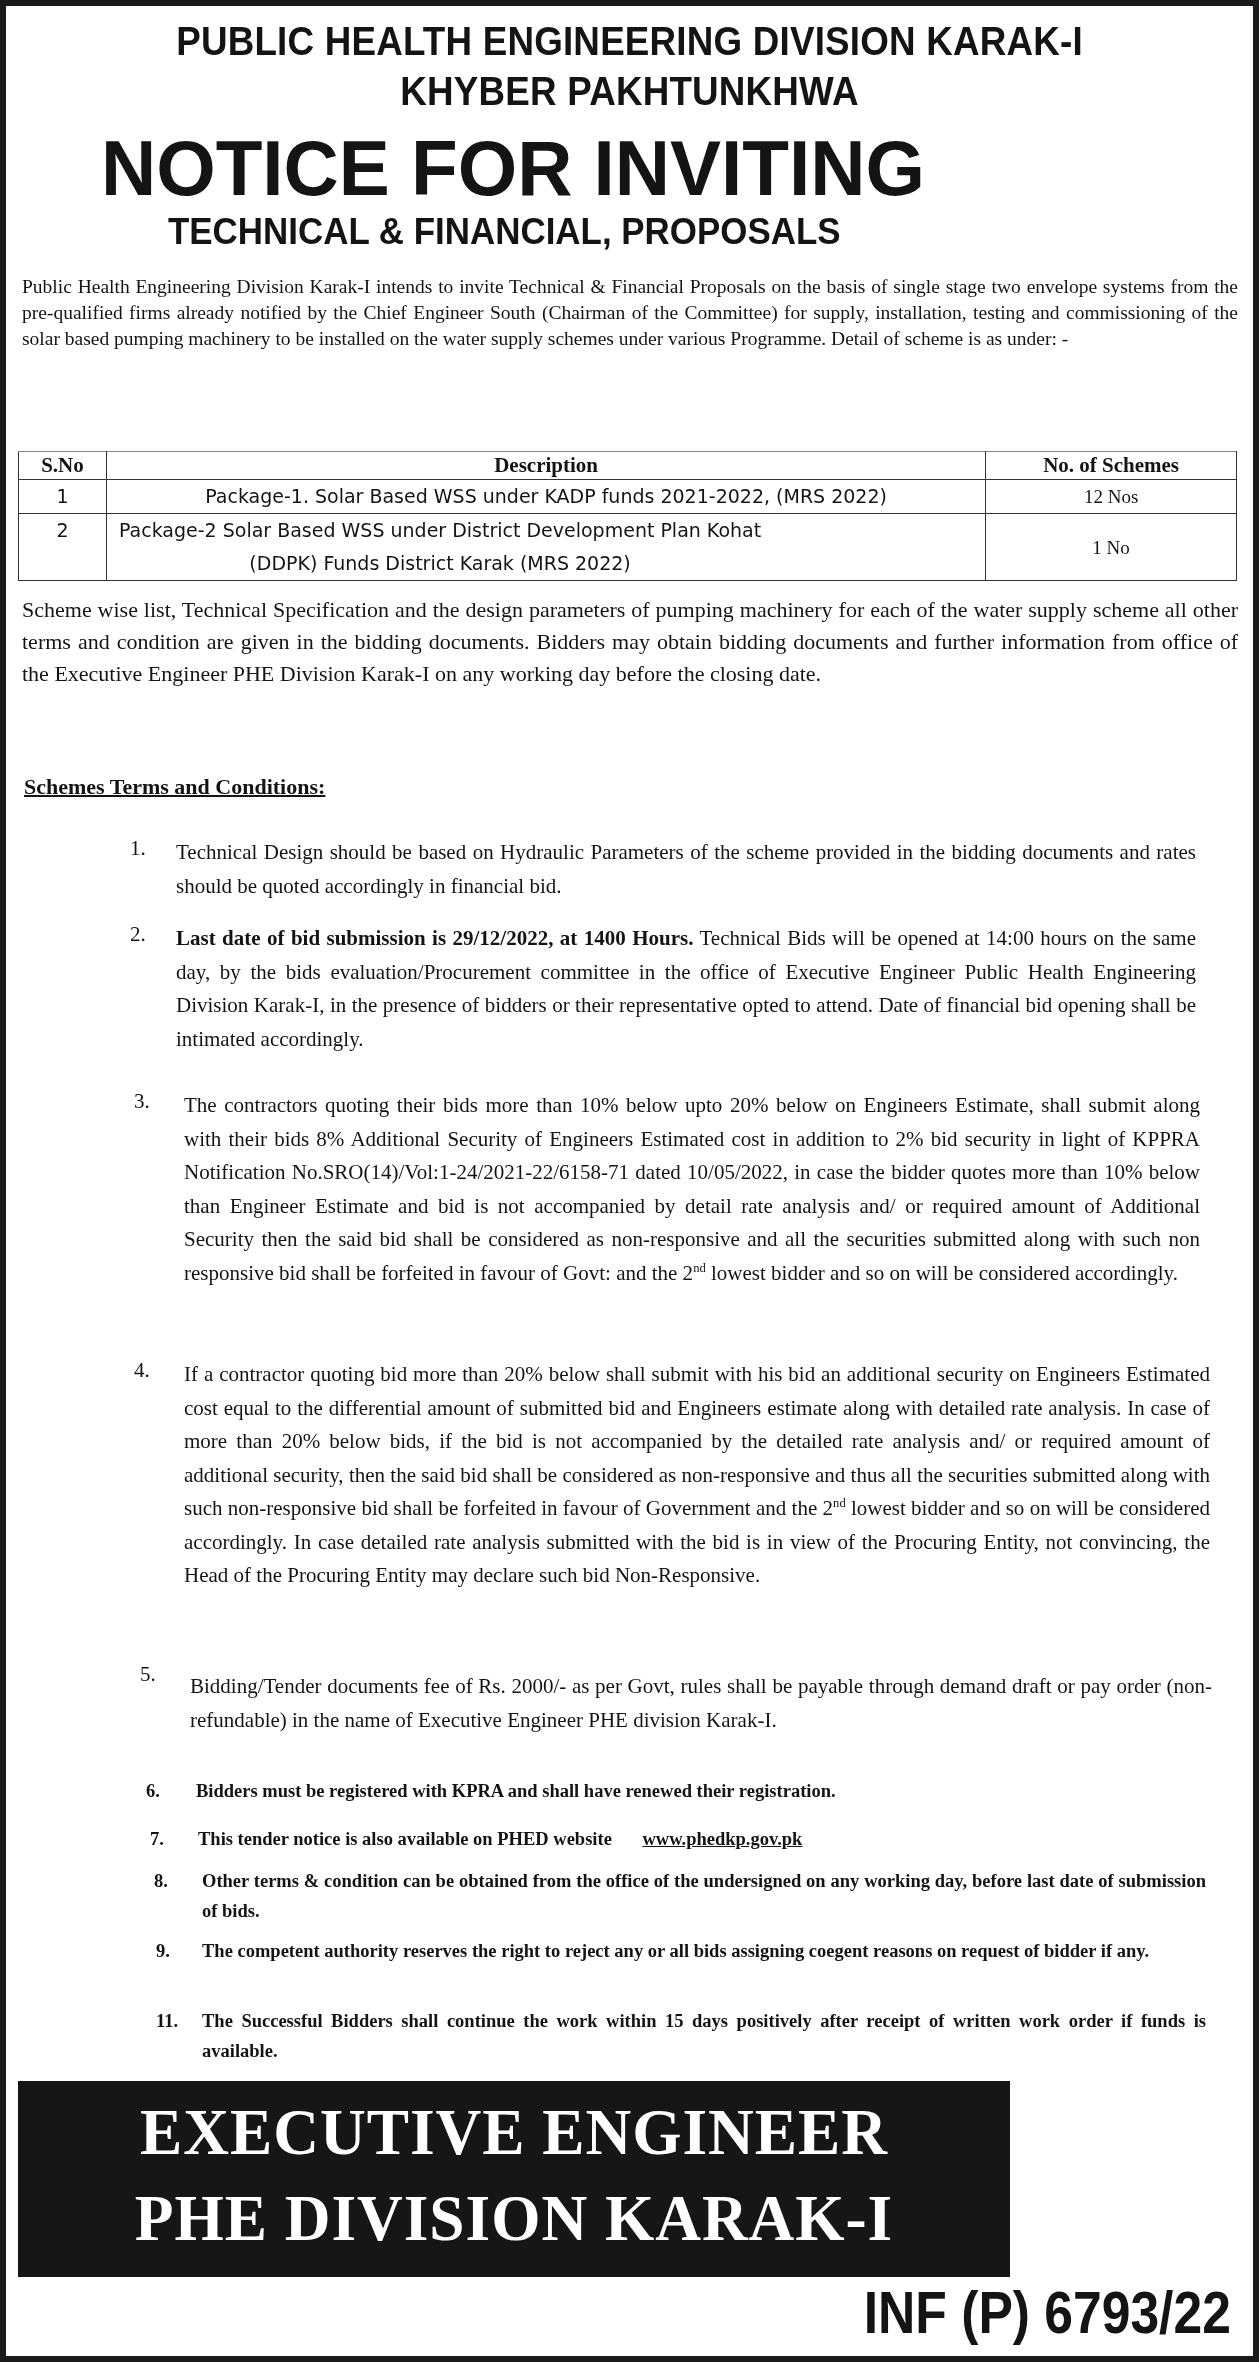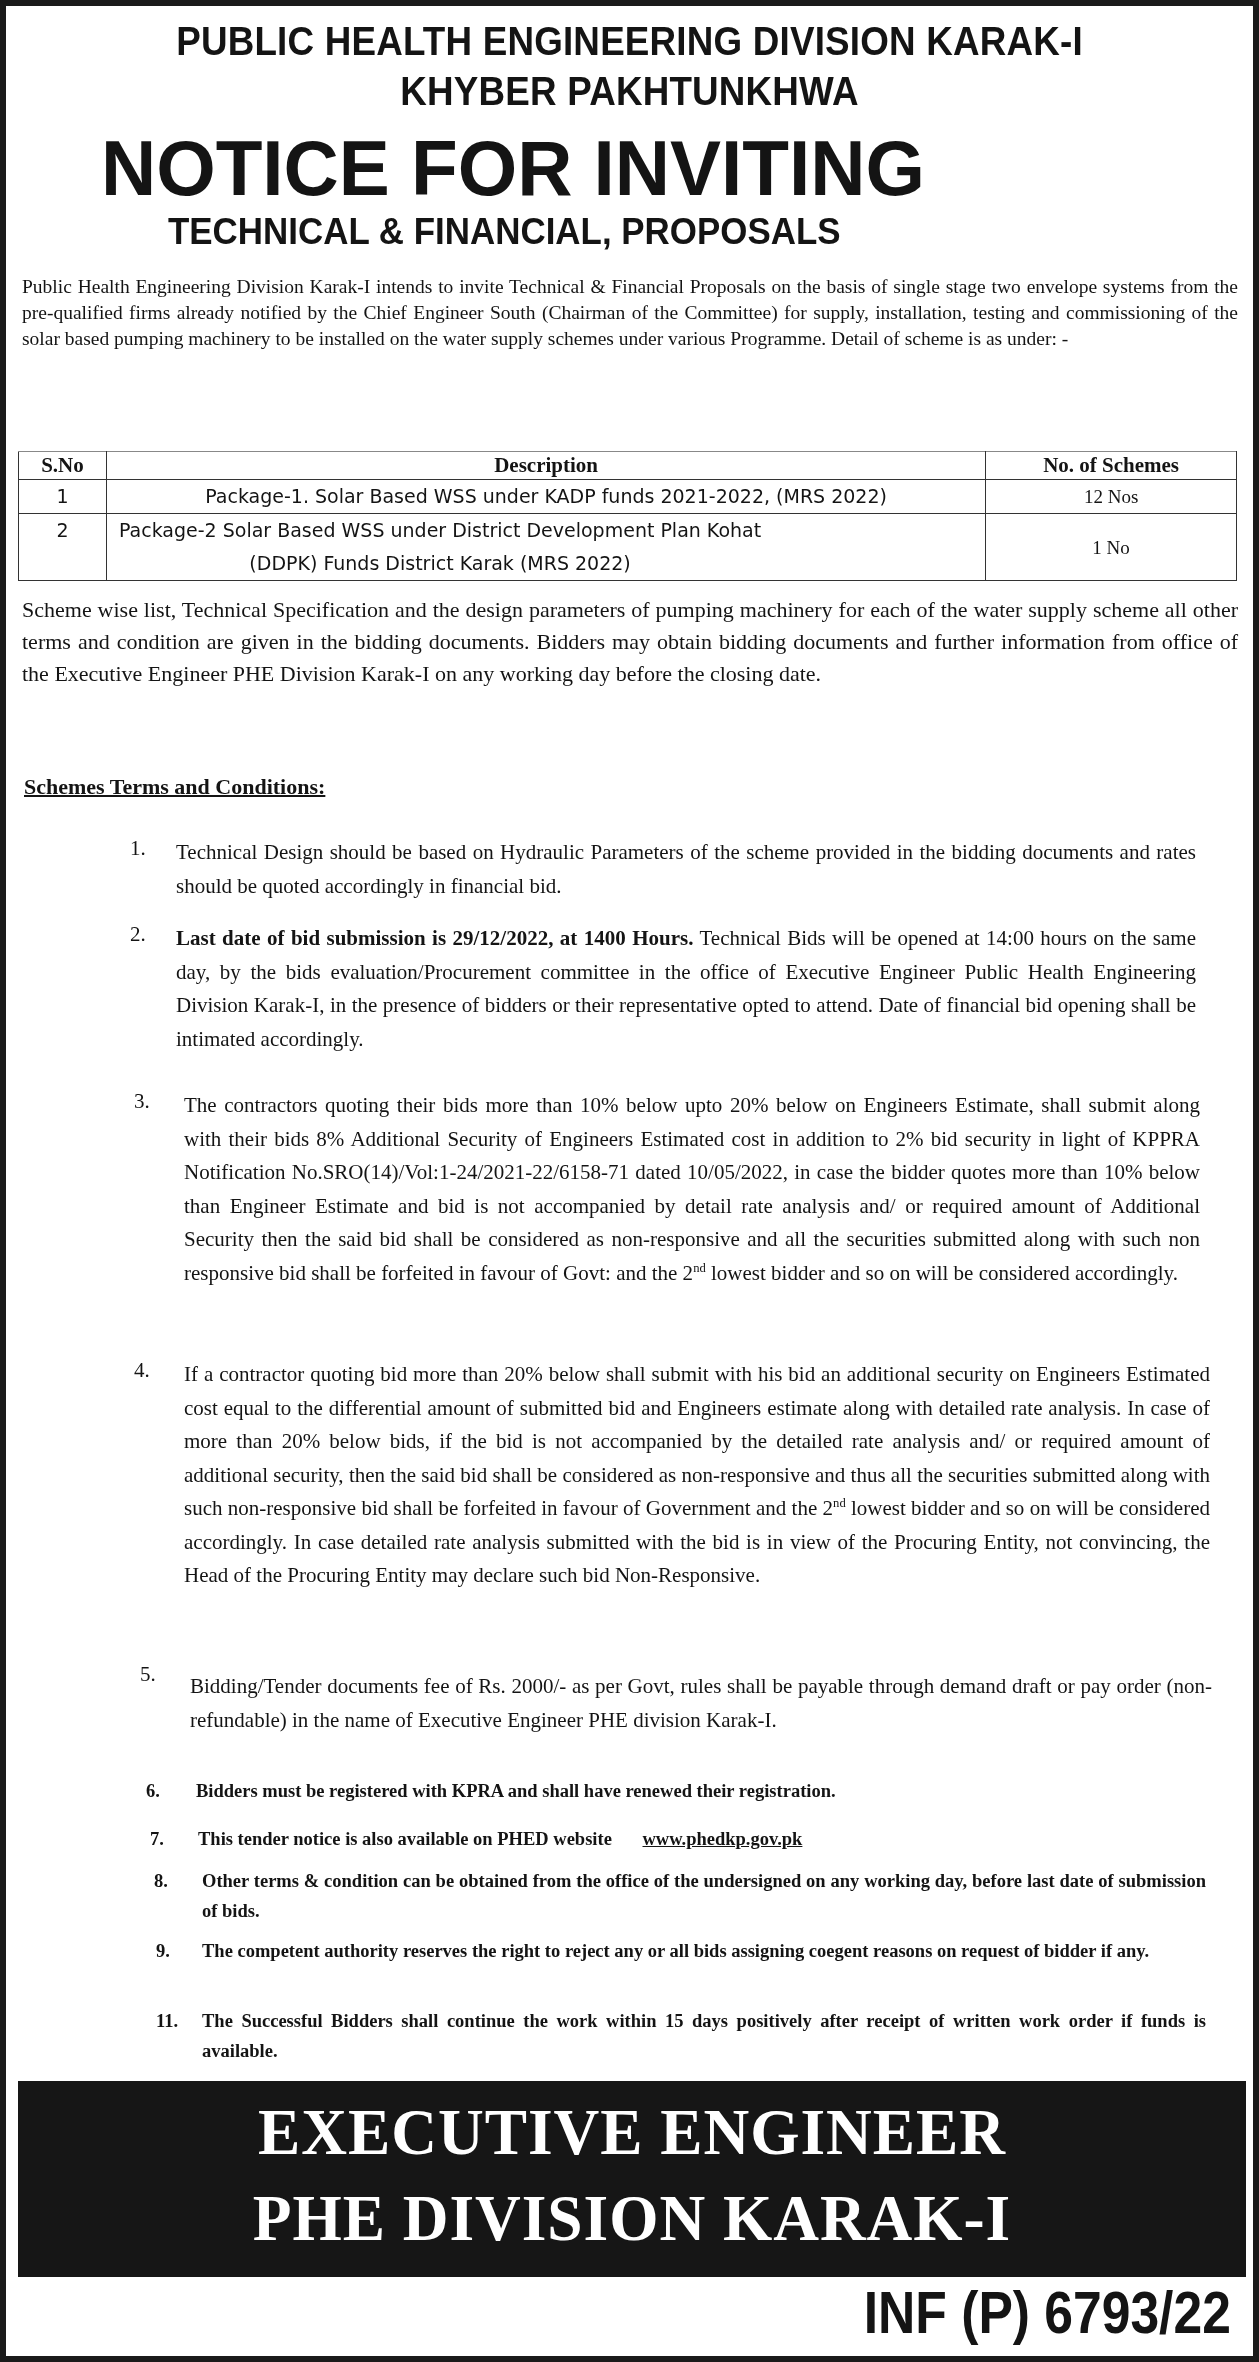--- a/index.html
+++ b/index.html
@@ -60,21 +60,21 @@
     .tnum { position: absolute; font-size: 21px; }
     .ttext {
       position: absolute; font-size: 21px; line-height: 33.5px; text-align: justify;
       text-align-last: left;
     }
     .ttext b { font-weight: bold; }
     .small .ttext, .small .tnum { font-size: 18.5px; line-height: 30px; font-weight: bold; }
     .small .ttext.light { font-weight: bold; }
     .link { text-decoration: underline; margin-left: 26px; }
     .banner {
-      position: absolute; left: 12px; top: 2075px; width: 1228px; height: 196px;
+      position: absolute; left: 12px; top: 2075px; width: 992px; height: 196px;
       background: #161616; color: #fff; text-align: center;
       font-family: "Liberation Serif", "DejaVu Serif", serif; font-weight: bold;
     }
     .banner div { font-size: 66px; line-height: 86px; letter-spacing: 1px; transform: scaleX(0.96); }
     .banner .b1 { margin-top: 8px; }
     .ref {
       position: absolute; right: 22px; top: 2274px;
       font-family: "Liberation Sans", "DejaVu Sans", sans-serif; font-weight: bold;
       font-size: 60px; line-height: 66px;
       transform: scaleX(0.86); transform-origin: right;

